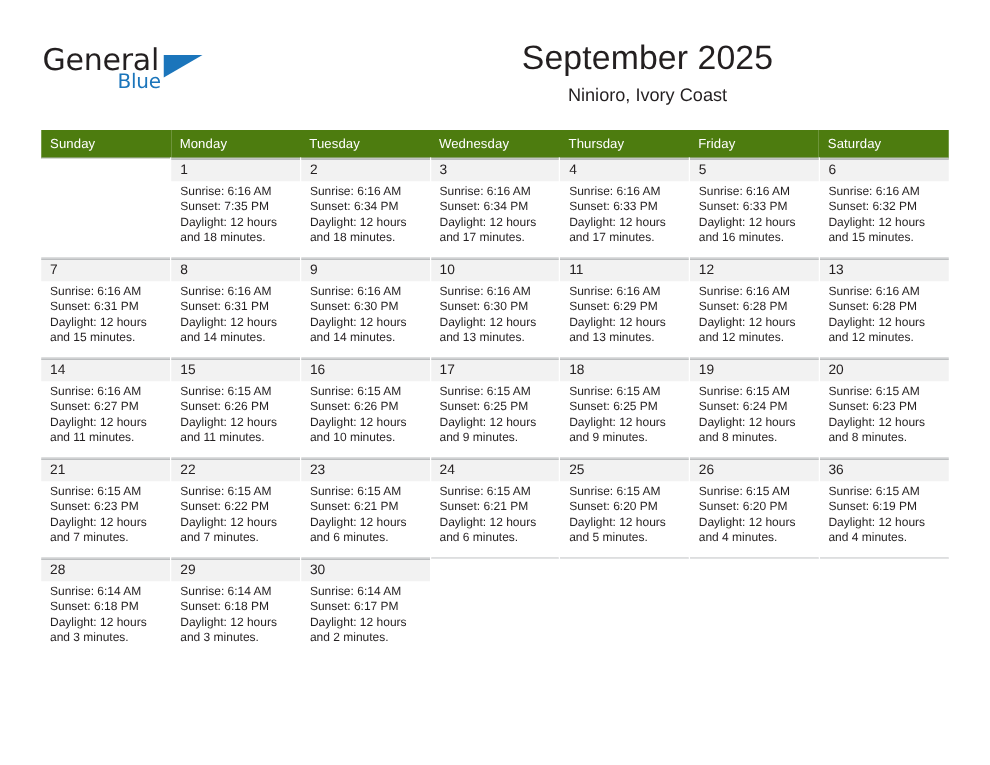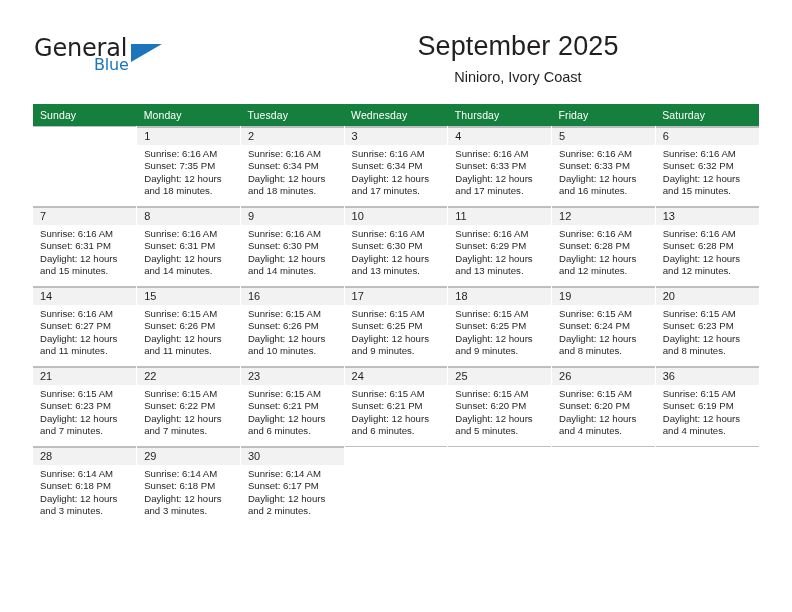--- a/index.html
+++ b/index.html
@@ -95,21 +95,21 @@
   
   .calendar {
     position: absolute;
     left: 33px;
     top: 104px;
     width: 726px;
     border-collapse: collapse;
     table-layout: fixed;
   }
   .calendar th {
-    background: #15803d;
+    background: #4d7c0f;
     color: #ffffff;
     font-size: 10.5px;
     font-weight: 400;
     text-align: left;
     padding: 5px 0 5px 7px;
     height: 11px;
     letter-spacing: 0.1px;
   }
   .calendar td {
     vertical-align: top;

